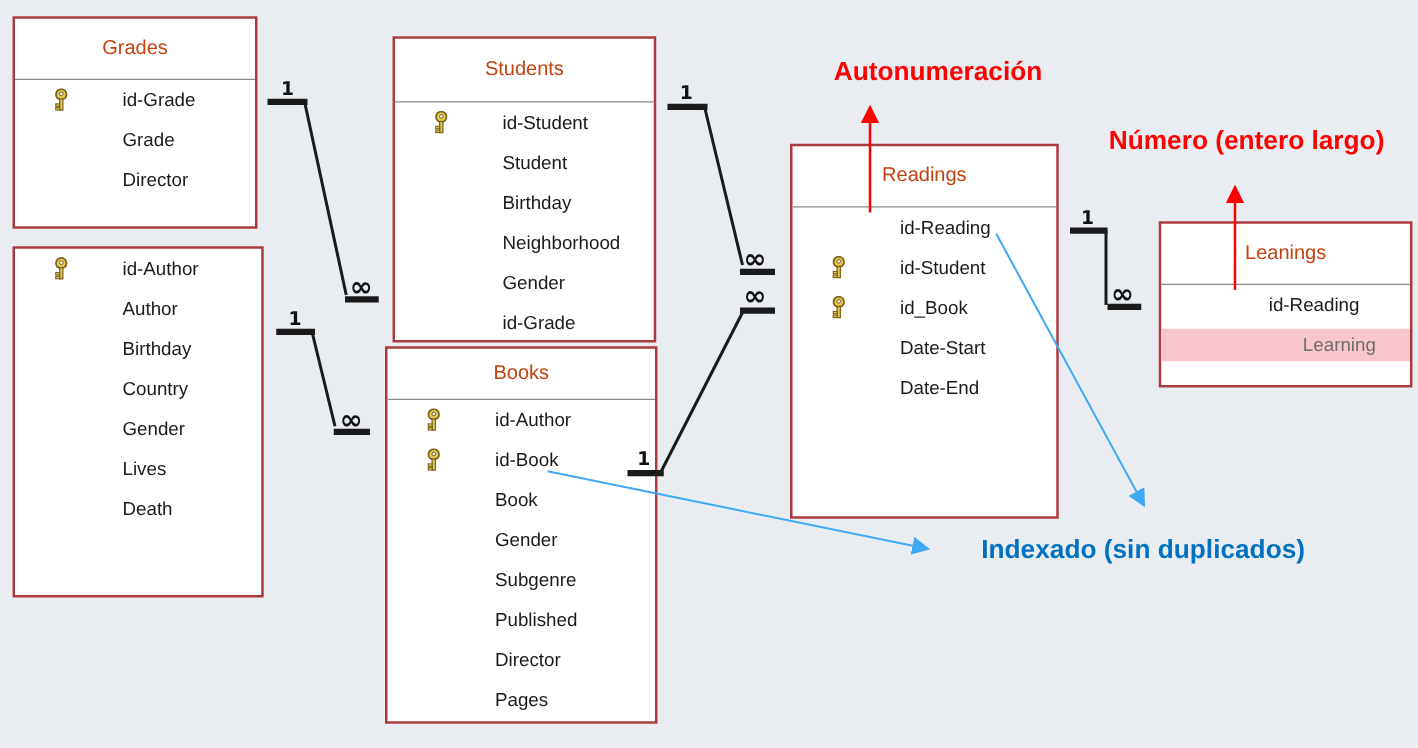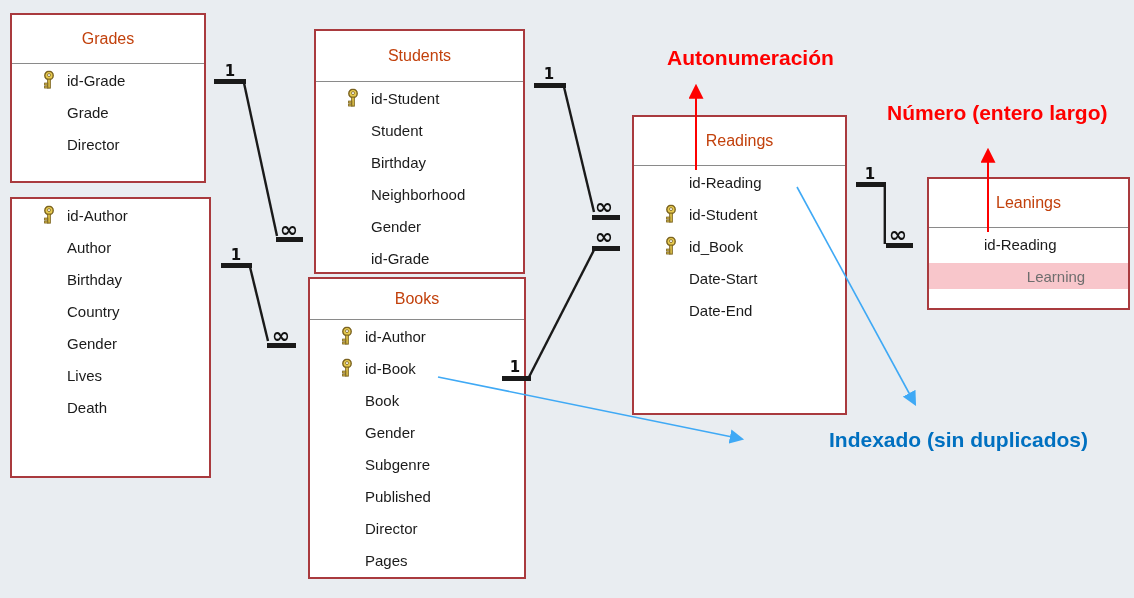--- a/index.html
+++ b/index.html
@@ -4,34 +4,34 @@
 <style>
   html,body{margin:0;padding:0;}
   body{font-family:"Liberation Sans", sans-serif;}
   .canvas{position:relative;width:1134px;height:598px;background:#E9EDF1;overflow:hidden;}
 
   
   .tbl{position:absolute;box-sizing:border-box;background:#FFFFFF;border:2px solid #A93A3E;z-index:1;}
   .tbl-title{display:flex;align-items:center;justify-content:center;
     color:#c2410c;font-size:16px;border-bottom:1px solid #8A8A8A;}
   .field-row{position:relative;height:32px;display:flex;align-items:center;
-    padding-left:55px;font-size:15px;color:#1B1B1B;box-sizing:border-box;}
+    padding-left:86px;font-size:15px;color:#1B1B1B;box-sizing:border-box;}
   .field-row.hl{height:26px;margin:3px 0;background:#F8C6CB;color:#6E6E6E;justify-content:center;}
   .key{position:absolute;left:30px;top:50%;transform:translateY(-50%);width:14px;height:19px;line-height:0;}
 
   
   .overlay{position:absolute;left:0;top:0;z-index:5;pointer-events:none;}
   .rel{stroke:#1A1A1A;}
   .card{font:bold 15px "DejaVu Sans", sans-serif;fill:#111;text-anchor:middle;}
   .inf{font:bold 22px "DejaVu Sans", sans-serif;fill:#111;text-anchor:middle;}
 
   
   .ann{position:absolute;font-weight:bold;font-size:21px;white-space:nowrap;z-index:6;text-align:center;}
   .ann-red{color:#FE0000;}
-  .ann-blue{color:#0070C0;margin-left:44px;}
+  .ann-blue{color:#0070C0;}
 </style>
 </head>
 <body>
 
 <div class="canvas">
 
   <div class="tbl" style="left:10px;top:13px;width:196px;height:170px">
     <div class="tbl-title" style="height:48px">Grades</div>
     <div class="field-row">
       <span class="key">

